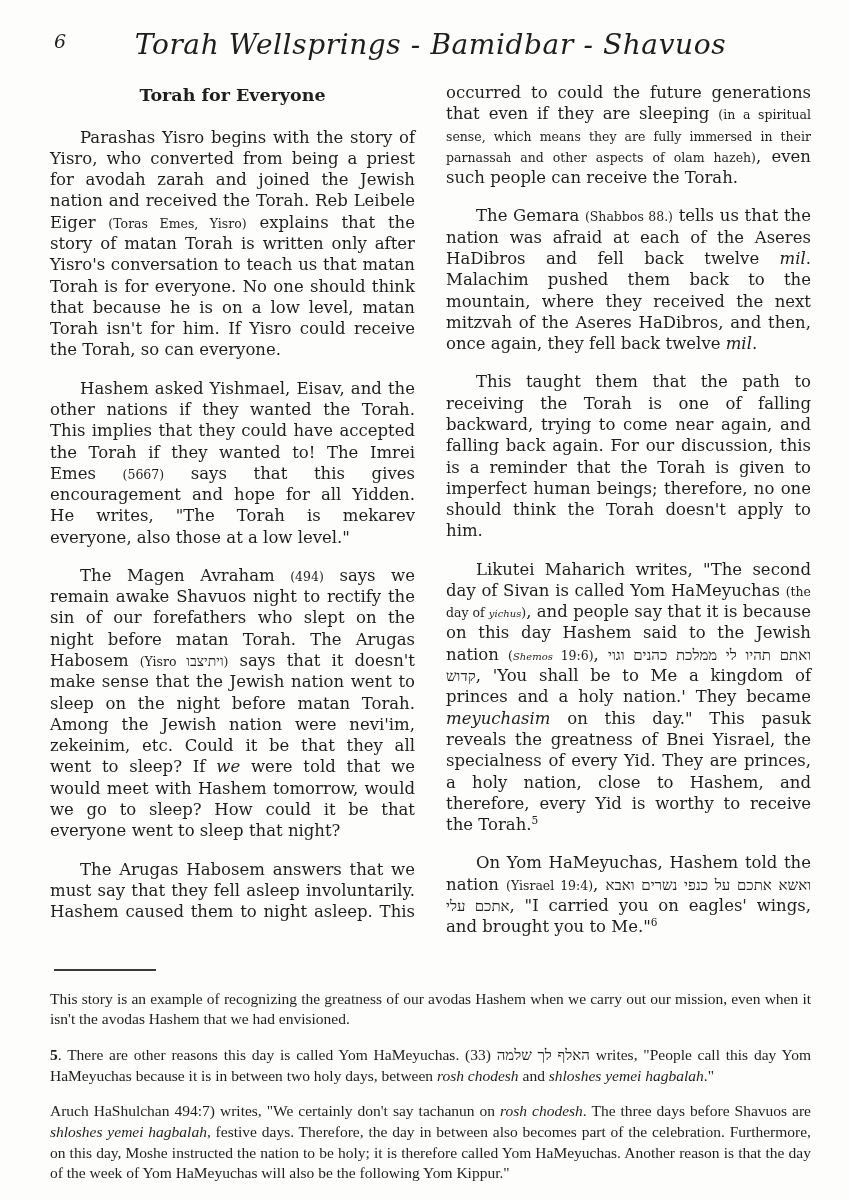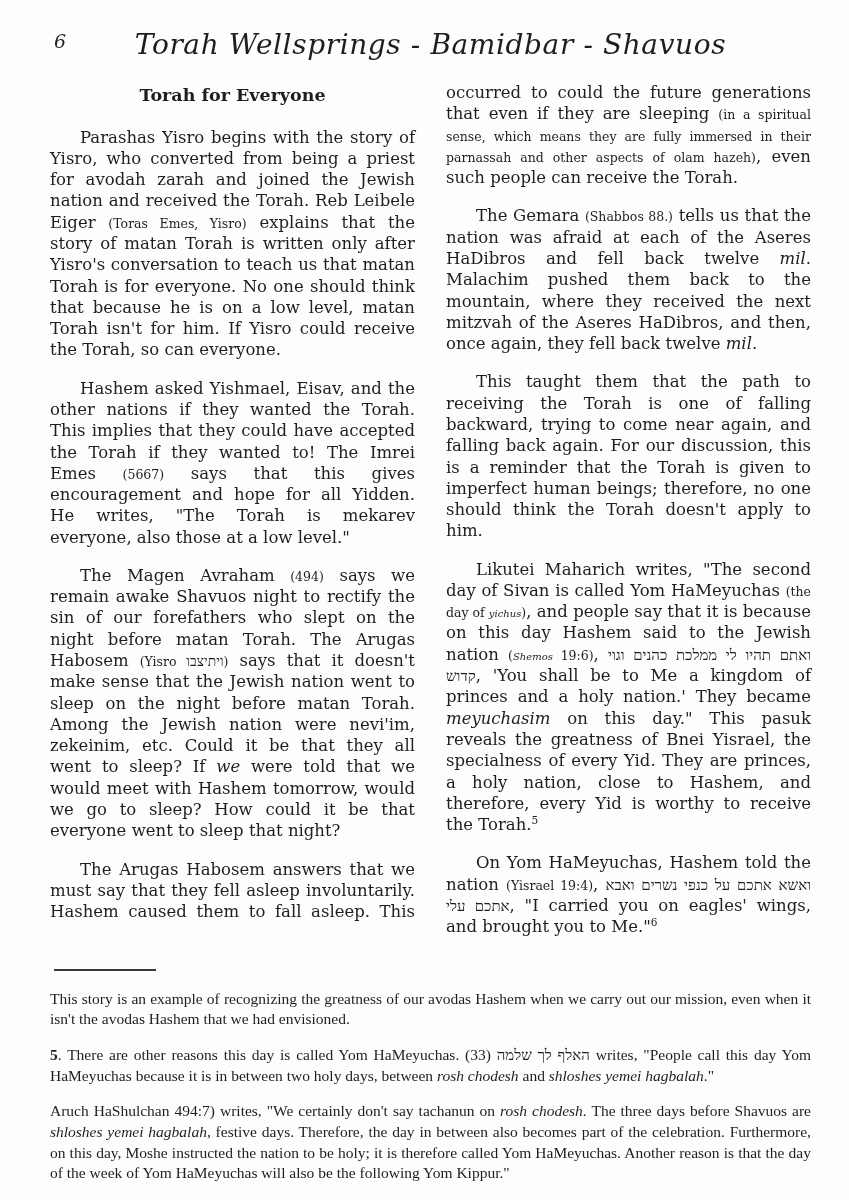--- a/index.html
+++ b/index.html
@@ -62,21 +62,21 @@
     <div class="title">Torah Wellsprings - Bamidbar - Shavuos</div>
   </div>
 
   <div class="columns">
     <div class="col">
       <div class="col-heading">Torah for Everyone</div>
       <div>
           <p class="para indent"><span class="run-n">Parashas Yisro begins with the story of Yisro, who converted from being a priest for avodah zarah and joined the Jewish nation and received the Torah. Reb Leibele Eiger </span><span class="run-sm">(Toras Emes, Yisro)</span><span class="run-n"> explains that the story of matan Torah is written only after Yisro's conversation to teach us that matan Torah is for everyone. No one should think that because he is on a low level, matan Torah isn't for him. If Yisro could receive the Torah, so can everyone.</span></p>
           <p class="para indent"><span class="run-n">Hashem asked Yishmael, Eisav, and the other nations if they wanted the Torah. This implies that they could have accepted the Torah if they wanted to! The Imrei Emes </span><span class="run-sm">(5667)</span><span class="run-n"> says that this gives encouragement and hope for all Yidden. He writes, "The Torah is mekarev everyone, also those at a low level."</span></p>
           <p class="para indent"><span class="run-n">The Magen Avraham </span><span class="run-sm">(494)</span><span class="run-n"> says we remain awake Shavuos night to rectify the sin of our forefathers who slept on the night before matan Torah. The Arugas Habosem </span><span class="run-sm">(Yisro </span><span class="run-hesm">ויתיצבו</span><span class="run-sm">)</span><span class="run-n"> says that it doesn't make sense that the Jewish nation went to sleep on the night before matan Torah. Among the Jewish nation were nevi'im, zekeinim, etc. Could it be that they all went to sleep? If </span><span class="run-i">we</span><span class="run-n"> were told that we would meet with Hashem tomorrow, would we go to sleep? How could it be that everyone went to sleep that night?</span></p>
-          <p class="para indent jlast"><span class="run-n">The Arugas Habosem answers that we must say that they fell asleep involuntarily. Hashem caused them to fall asleep. This</span></p>
+          <p class="para indent jlast"><span class="run-n">The Arugas Habosem answers that we must say that they fell asleep involuntarily. Hashem caused them to night asleep. This</span></p>
         </div>
     </div>
     <div class="col">
       <div>
           <p class="para"><span class="run-n">occurred to could the future generations that even if they are sleeping </span><span class="run-sm">(in a spiritual sense, which means they are fully immersed in their parnassah and other aspects of olam hazeh)</span><span class="run-n">, even such people can receive the Torah.</span></p>
           <p class="para indent"><span class="run-n">The Gemara </span><span class="run-sm">(Shabbos 88.)</span><span class="run-n"> tells us that the nation was afraid at each of the Aseres HaDibros and fell back twelve </span><span class="run-i">mil</span><span class="run-n">. Malachim pushed them back to the mountain, where they received the next mitzvah of the Aseres HaDibros, and then, once again, they fell back twelve </span><span class="run-i">mil</span><span class="run-n">.</span></p>
           <p class="para indent"><span class="run-n">This taught them that the path to receiving the Torah is one of falling backward, trying to come near again, and falling back again. For our discussion, this is a reminder that the Torah is given to imperfect human beings; therefore, no one should think the Torah doesn't apply to him.</span></p>
           <p class="para indent"><span class="run-n">Likutei Maharich writes, "The second day of Sivan is called Yom HaMeyuchas </span><span class="run-sm">(the day of </span><span class="run-smi">yichus</span><span class="run-sm">)</span><span class="run-n">, and people say that it is because on this day Hashem said to the Jewish nation </span><span class="run-sm">(</span><span class="run-smi">Shemos</span><span class="run-sm"> 19:6)</span><span class="run-n">, </span><span class="run-he">ואתם תהיו לי ממלכת כהנים וגוי קדוש</span><span class="run-n">, 'You shall be to Me a kingdom of princes and a holy nation.' They became </span><span class="run-i">meyuchasim</span><span class="run-n"> on this day." This pasuk reveals the greatness of Bnei Yisrael, the specialness of every Yid. They are princes, a holy nation, close to Hashem, and therefore, every Yid is worthy to receive the Torah.</span><sup class="run-sup">5</sup></p>
           <p class="para indent"><span class="run-n">On Yom HaMeyuchas, Hashem told the nation </span><span class="run-sm">(Yisrael 19:4)</span><span class="run-n">, </span><span class="run-he">ואשא אתכם על כנפי נשרים ואבא אתכם עלי</span><span class="run-n">, "I carried you on eagles' wings, and brought you to Me."</span><sup class="run-sup">6</sup></p>
         </div>

